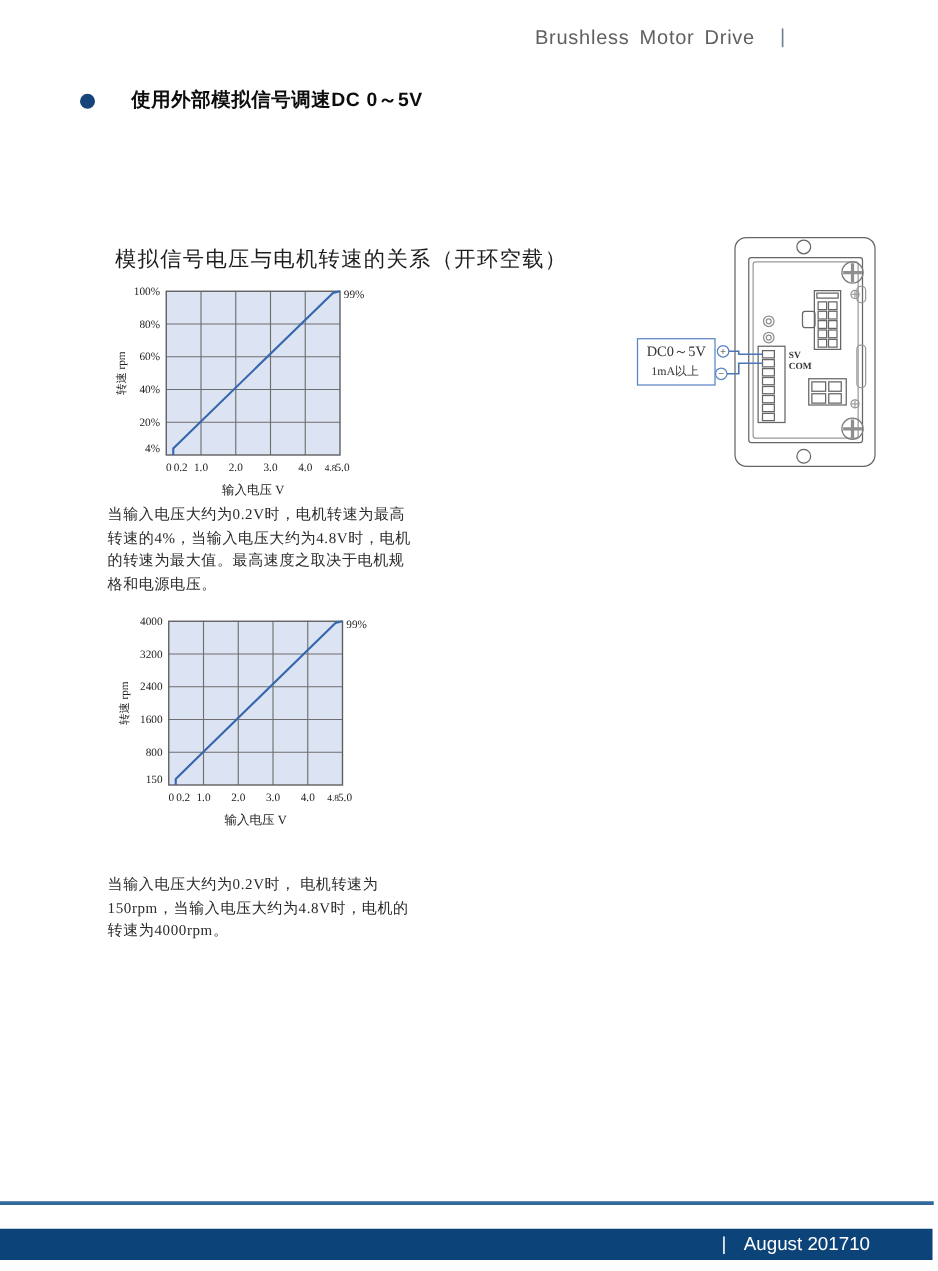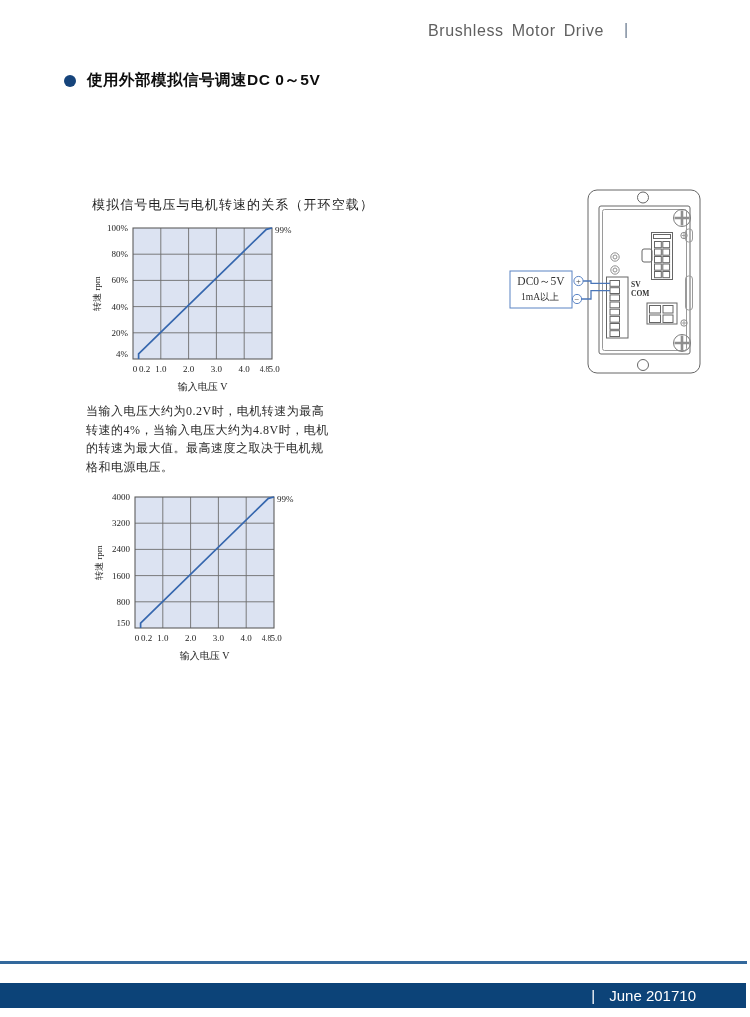--- a/index.html
+++ b/index.html
@@ -4,32 +4,32 @@
 <style>
   html,body{margin:0;padding:0;background:#ffffff;}
   .page{position:relative;width:750px;height:1017px;background:#fff;overflow:hidden;
         font-family:"Liberation Serif","DejaVu Serif",serif;color:#2b2b2b;}
 
   .header{position:absolute;left:428px;top:22px;display:flex;align-items:center;gap:20px;
           font-family:"Liberation Sans","DejaVu Sans",sans-serif;
           font-size:16px;color:#606060;letter-spacing:.6px;word-spacing:3px;}
   .header .sep{color:#6f7f93;font-weight:400;transform:translateY(-1px);}
 
-  .section{position:absolute;left:64px;top:70px;display:flex;align-items:center;gap:11px;
+  .section{position:absolute;left:64px;top:70px;display:flex;align-items:center;gap:29px;
            font-family:"Liberation Sans","DejaVu Sans",sans-serif;}
   .bullet{width:12px;height:12px;border-radius:50%;background:#16447b;flex:0 0 auto;}
   .section-title{font-size:15.5px;font-weight:bold;color:#0d0d0d;letter-spacing:.5px;}
 
   .intro{position:absolute;left:88px;top:104px;font-size:12px;letter-spacing:.4px;}
 
   .warning{position:absolute;left:82px;top:145px;display:flex;gap:17px;align-items:flex-start;}
   .warning-text{font-size:12px;letter-spacing:.4px;padding-top:7px;}
 
   .chart-block{position:absolute;}
-  .chart-title{font-size:13px;letter-spacing:1.1px;color:#1d1d1d;margin:0 0 4px 5px;white-space:nowrap;}
+  .chart-title{font-size:17px;letter-spacing:1.1px;color:#1d1d1d;margin:0 0 4px 5px;white-space:nowrap;}
   .chart text{font-family:"Liberation Serif","DejaVu Serif",serif;fill:#1d1d1d;}
 
   .diagram{position:absolute;left:495px;top:180px;}
   .diagram text{font-family:"Liberation Serif","DejaVu Serif",serif;fill:#333;}
 
   .note{position:absolute;left:86px;width:276px;font-size:12px;line-height:18.6px;
         letter-spacing:.5px;white-space:pre-line;}
   .note1{top:402px;}
   .note2{top:698px;}
 
@@ -205,21 +205,24 @@
           <text x="157.2" y="154" text-anchor="middle" font-size="9">4.0</text>
           <text x="177.44" y="154" text-anchor="middle" font-size="7.5">4.8</text>
           <text x="187" y="154" text-anchor="middle" font-size="9">5.0</text>
           <text transform="translate(13 75.5) rotate(-90)" text-anchor="middle" font-size="9">转速 rpm</text>
           <text x="115.5" y="172" text-anchor="middle" font-size="10">输入电压  V</text>
           <polyline points="51.6,141.0 51.6,136.1 179.4,11.3 185.0,10.0" fill="none" stroke="#3667ae" stroke-width="1.7"></polyline>
           <text x="188" y="15" font-size="9">99%</text>
         </svg></div>
   </div>
 
+  <div class="note note2">当输入电压大约为0.2V时， 电机转速为
+150rpm，当输入电压大约为4.8V时，电机的
+转速为4000rpm。</div>
 
   <div class="footer-line"></div>
   <div class="footer-bar">
     <span class="fsep">|</span>
-    <span>June 2017</span>
+    <span>August 2017</span>
     <span class="fnum">10</span>
   </div>
 
 </div>
 
 </body></html>

